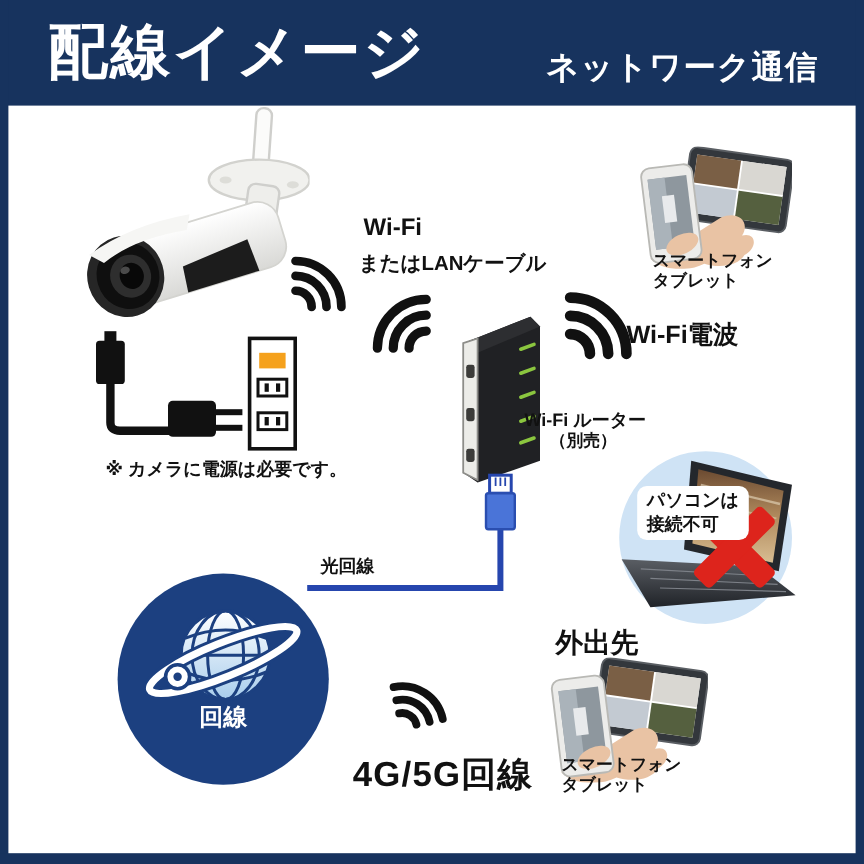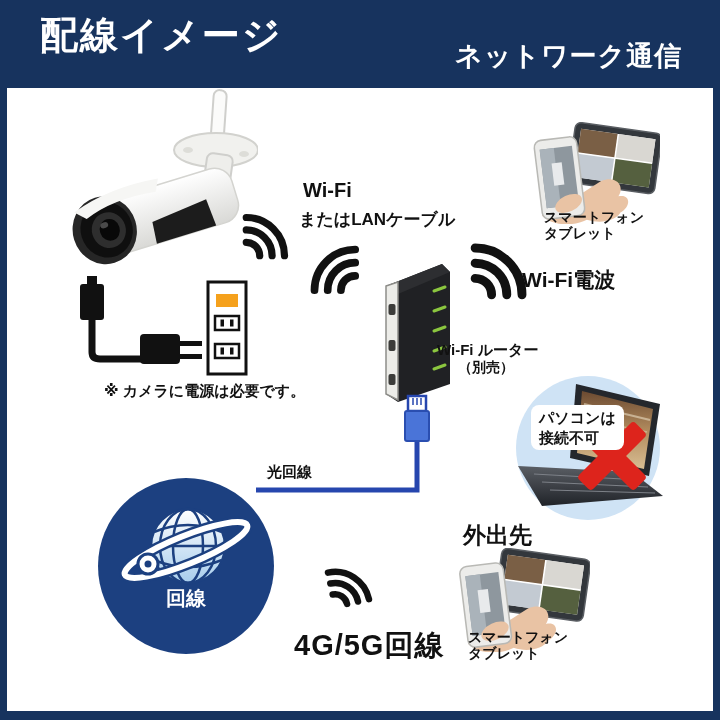--- a/index.html
+++ b/index.html
@@ -14,33 +14,33 @@
     box-sizing:border-box;
   }
   .abs{position:absolute;}
   
   .edge{background:var(--navy);}
   #edge-left{left:0;top:0;width:7px;height:720px;}
   #edge-right{right:0;top:0;width:7px;height:720px;}
   #edge-bottom{left:0;bottom:0;width:720px;height:9px;}
   
   #header{left:0;top:0;width:720px;height:88px;background:var(--navy);}
-  #title{left:40px;top:10px;color:#fff;font-size:38px;font-weight:900;letter-spacing:2px;font-family:Liberation Mono, monospace;}
+  #title{left:40px;top:10px;color:#fff;font-size:50px;font-weight:900;letter-spacing:2px;font-family:Liberation Mono, monospace;}
   #subtitle{left:455px;top:38px;color:#fff;font-size:27px;font-weight:800;letter-spacing:1px;}
   
   .wifi path{fill:none;stroke:#111;stroke-width:7;stroke-linecap:round;}
   .mirror{transform:scaleX(-1);}
   
   .jp{color:#111;}
   #wifi-label{left:303px;top:179px;font-size:20px;font-weight:800;}
   #wifi-sub{left:299px;top:208px;font-size:17px;font-weight:600;}
   #home-wifi{left:522px;top:266px;font-size:21px;font-weight:800;line-height:1.35;}
   #router-label{left:437px;top:341px;font-size:15px;font-weight:600;}
   #router-sub{left:458px;top:359px;font-size:14px;font-weight:600;}
-  #power-note{left:104px;top:382px;font-size:15px;font-weight:700;text-align:center;}
+  #power-note{left:88px;top:382px;font-size:15px;font-weight:700;text-align:center;}
   #fiber-label{left:267px;top:463px;font-size:15px;font-weight:700;}
   #cellular-label{left:294px;top:626px;font-size:29px;font-weight:900;letter-spacing:1px;}
   #outside-heading{left:463px;top:520px;font-size:23px;font-weight:900;}
   .dev-label{font-size:14px;font-weight:600;line-height:1.15;}
   #devices-home-label{left:544px;top:209px;}
   #devices-out-label{left:468px;top:629px;}
   
   #internet-circle{left:98px;top:478px;width:176px;height:176px;border-radius:50%;
     background:var(--circle-navy);}
   #internet-text{left:0;top:108px;width:176px;text-align:center;color:#fff;

